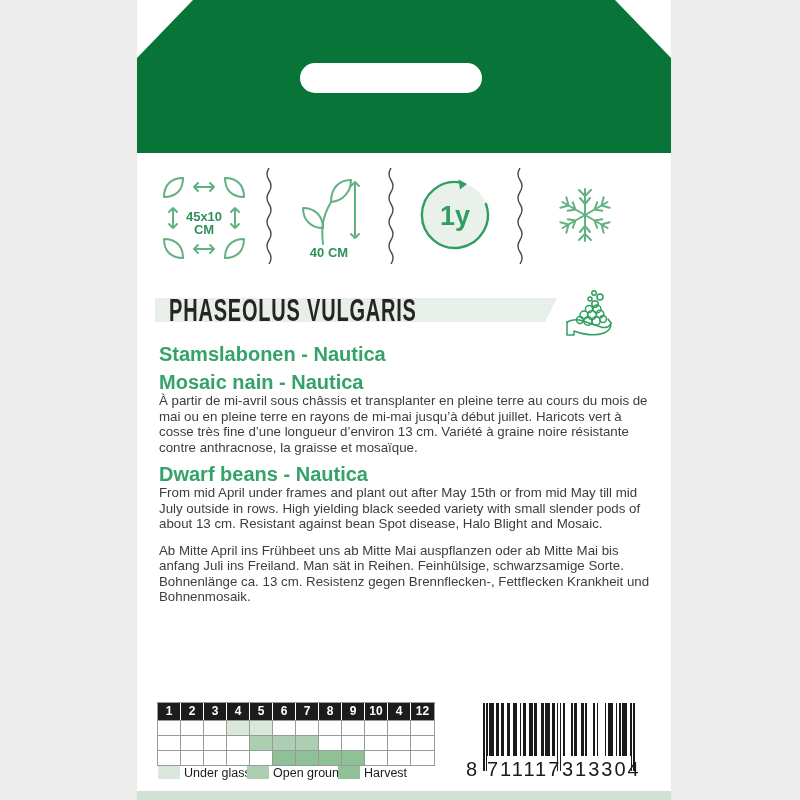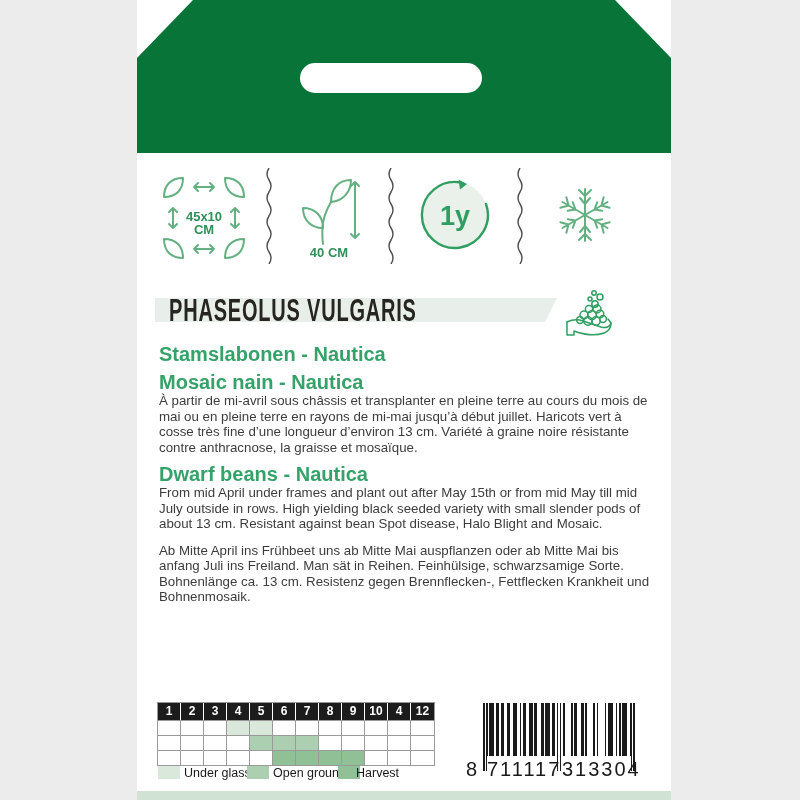--- a/index.html
+++ b/index.html
@@ -217,21 +217,21 @@
           <div class="gcell"></div>
           <div class="gcell"></div>
         </div>
     </div>
     <div class="cal-legend">
       <span class="swatch" style="left: 1px; background: rgb(217, 232, 218);"></span>
       <span class="leg-label" style="left:27px">Under glass</span>
       <span class="swatch" style="left: 90px; background: rgb(172, 207, 177);"></span>
       <span class="leg-label" style="left:116px">Open ground</span>
       <span class="swatch" style="left: 181px; background: rgb(143, 192, 150);"></span>
-      <span class="leg-label" style="left:199px">Harvest</span>
+      <span class="leg-label" style="left:207px">Harvest</span>
     </div>
 
     <div class="barcode">
       <svg id="bars" width="152" height="68" viewBox="0 0 95 68" preserveAspectRatio="none">
           <rect x="0" y="0" width="1" height="68"></rect>
           <rect x="2" y="0" width="1" height="68"></rect>
           <rect x="4" y="0" width="1" height="57"></rect>
           <rect x="5" y="0" width="1" height="57"></rect>
           <rect x="6" y="0" width="1" height="57"></rect>
           <rect x="8" y="0" width="1" height="57"></rect>

